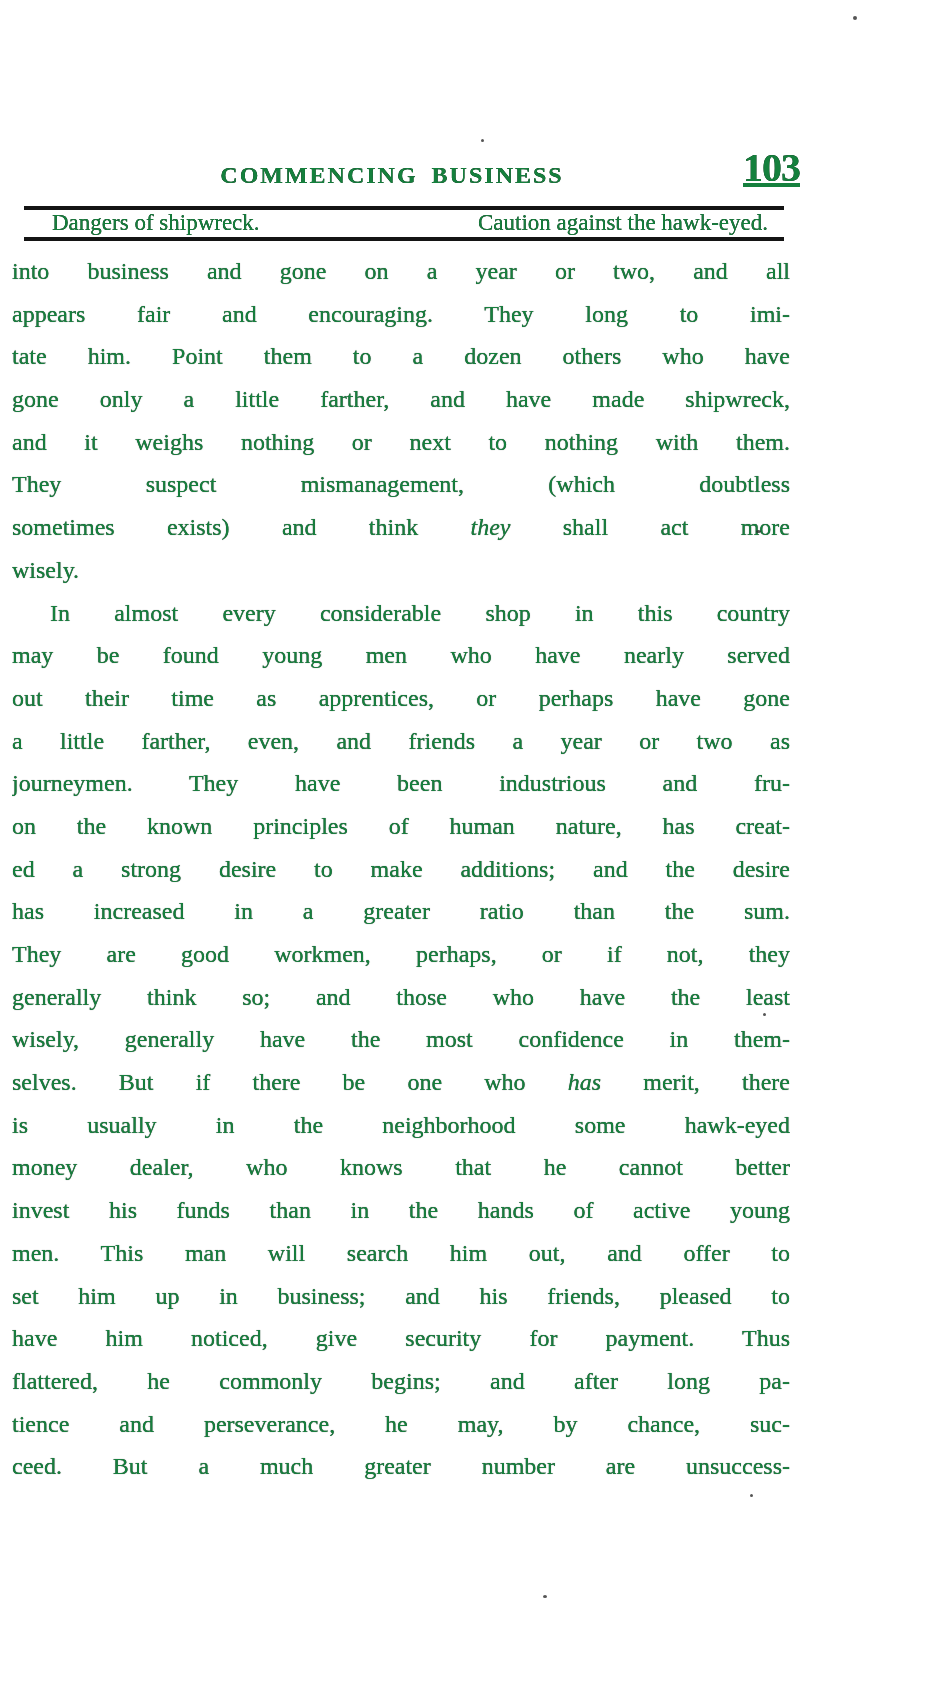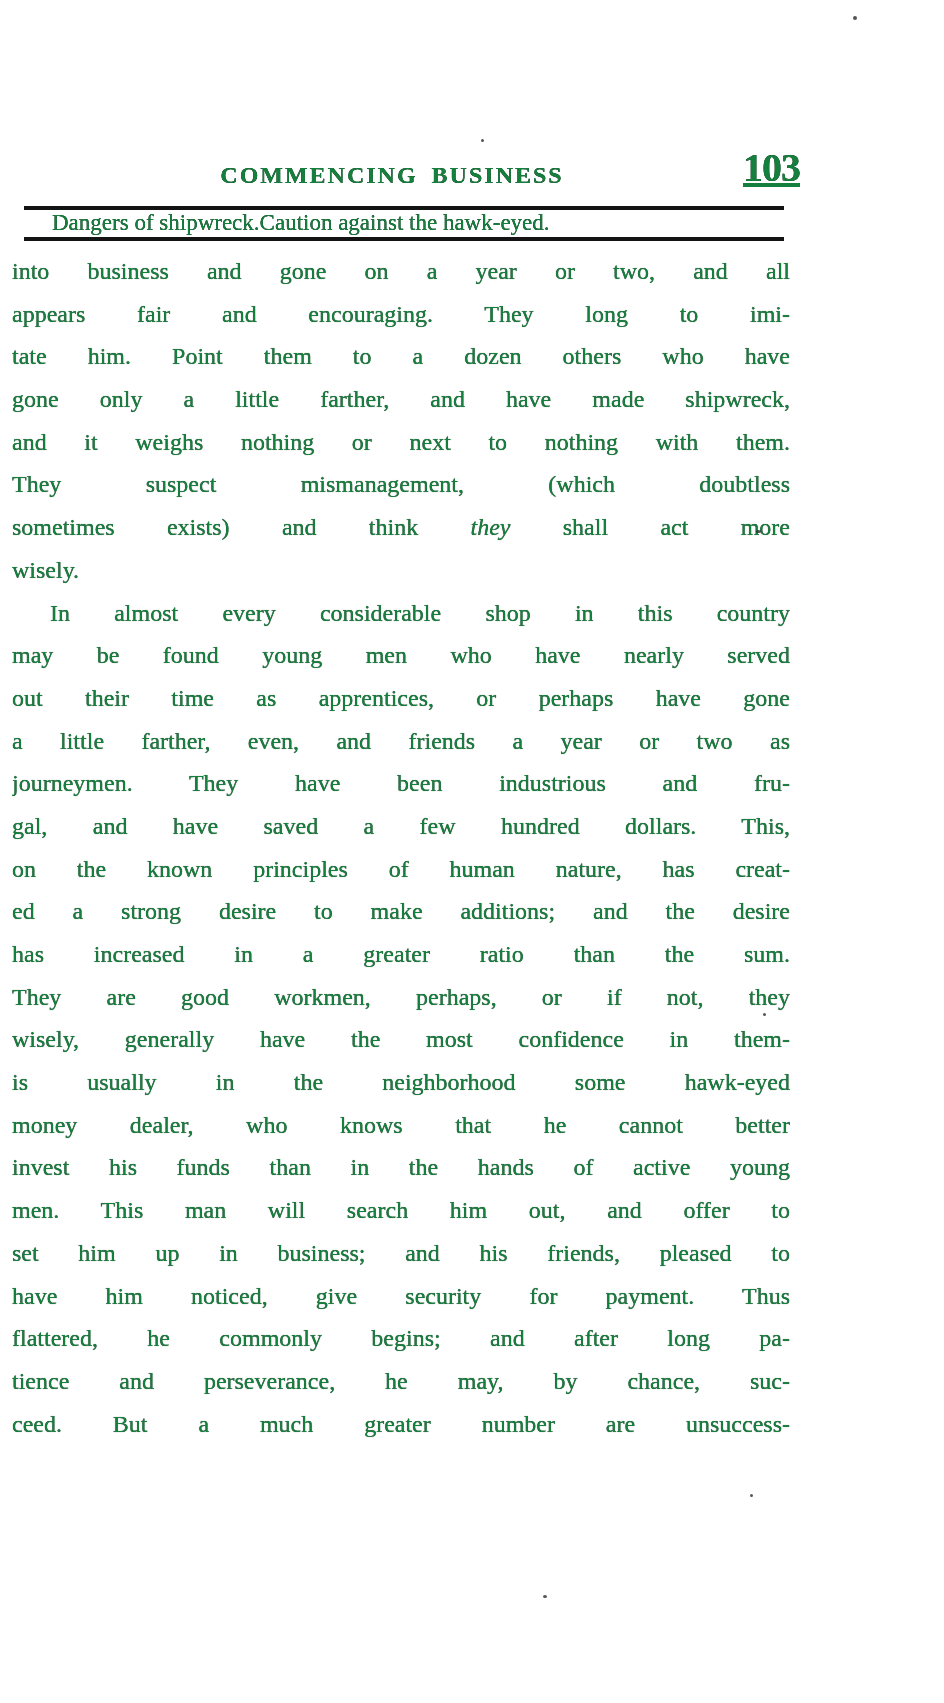--- a/index.html
+++ b/index.html
@@ -52,20 +52,21 @@
   
   .subheader {
     position: absolute;
     top: 206px;
     left: 24px;
     width: 760px;
     border-top: 4px solid #141414;
     border-bottom: 4px solid #141414;
     padding: 2px 0 3px 0;
     display: flex;
+    justify-content: space-between;
     font-size: 23px;
     line-height: 22px;
     text-shadow: 0 0 0.6px #000;
   }
   .subheader .sh-left  { padding-left: 28px; }
   .subheader .sh-right { padding-right: 16px; }
   
   .body-text {
     position: absolute;
     top: 250px;
@@ -122,26 +123,27 @@
       <div class="line"><span>gone only a little farther, and have made shipwreck,</span></div>
       <div class="line"><span>and it weighs nothing or next to nothing with them.</span></div>
       <div class="line"><span>They suspect mismanagement, (which doubtless</span></div>
       <div class="line"><span>sometimes exists) and think </span><span class="it">they</span><span> shall act more</span></div>
       <div class="line no-just"><span>wisely.</span></div>
       <div class="line indent"><span>In almost every considerable shop in this country</span></div>
       <div class="line"><span>may be found young men who have nearly served</span></div>
       <div class="line"><span>out their time as apprentices, or perhaps have gone</span></div>
       <div class="line"><span>a little farther, even, and friends a year or two as</span></div>
       <div class="line"><span>journeymen.  They have been industrious and fru-</span></div>
-      <div class="line"><span>gal, and have saved a few hundred dollars.  This,</span></div>
       <div class="line"><span>on the known principles of human nature, has creat-</span></div>
       <div class="line"><span>ed a strong desire to make additions; and the desire</span></div>
       <div class="line"><span>has increased in a greater ratio than the sum.</span></div>
       <div class="line"><span>They are good workmen, perhaps, or if not, they</span></div>
+      <div class="line"><span>generally think so; and those who have the least</span></div>
       <div class="line"><span>wisely, generally have the most confidence in them-</span></div>
+      <div class="line"><span>selves.  But if there be one who </span><span class="it">has</span><span> merit, there</span></div>
       <div class="line"><span>is usually in the neighborhood some hawk-eyed</span></div>
       <div class="line"><span>money dealer, who knows that he cannot better</span></div>
       <div class="line"><span>invest his funds than in the hands of active young</span></div>
       <div class="line"><span>men.  This man will search him out, and offer to</span></div>
       <div class="line"><span>set him up in business; and his friends, pleased to</span></div>
       <div class="line"><span>have him noticed, give security for payment.  Thus</span></div>
       <div class="line"><span>flattered, he commonly begins; and after long pa-</span></div>
       <div class="line"><span>tience and perseverance, he may, by chance, suc-</span></div>
       <div class="line"><span>ceed.  But a much greater number are unsuccess-</span></div>
     </div>

